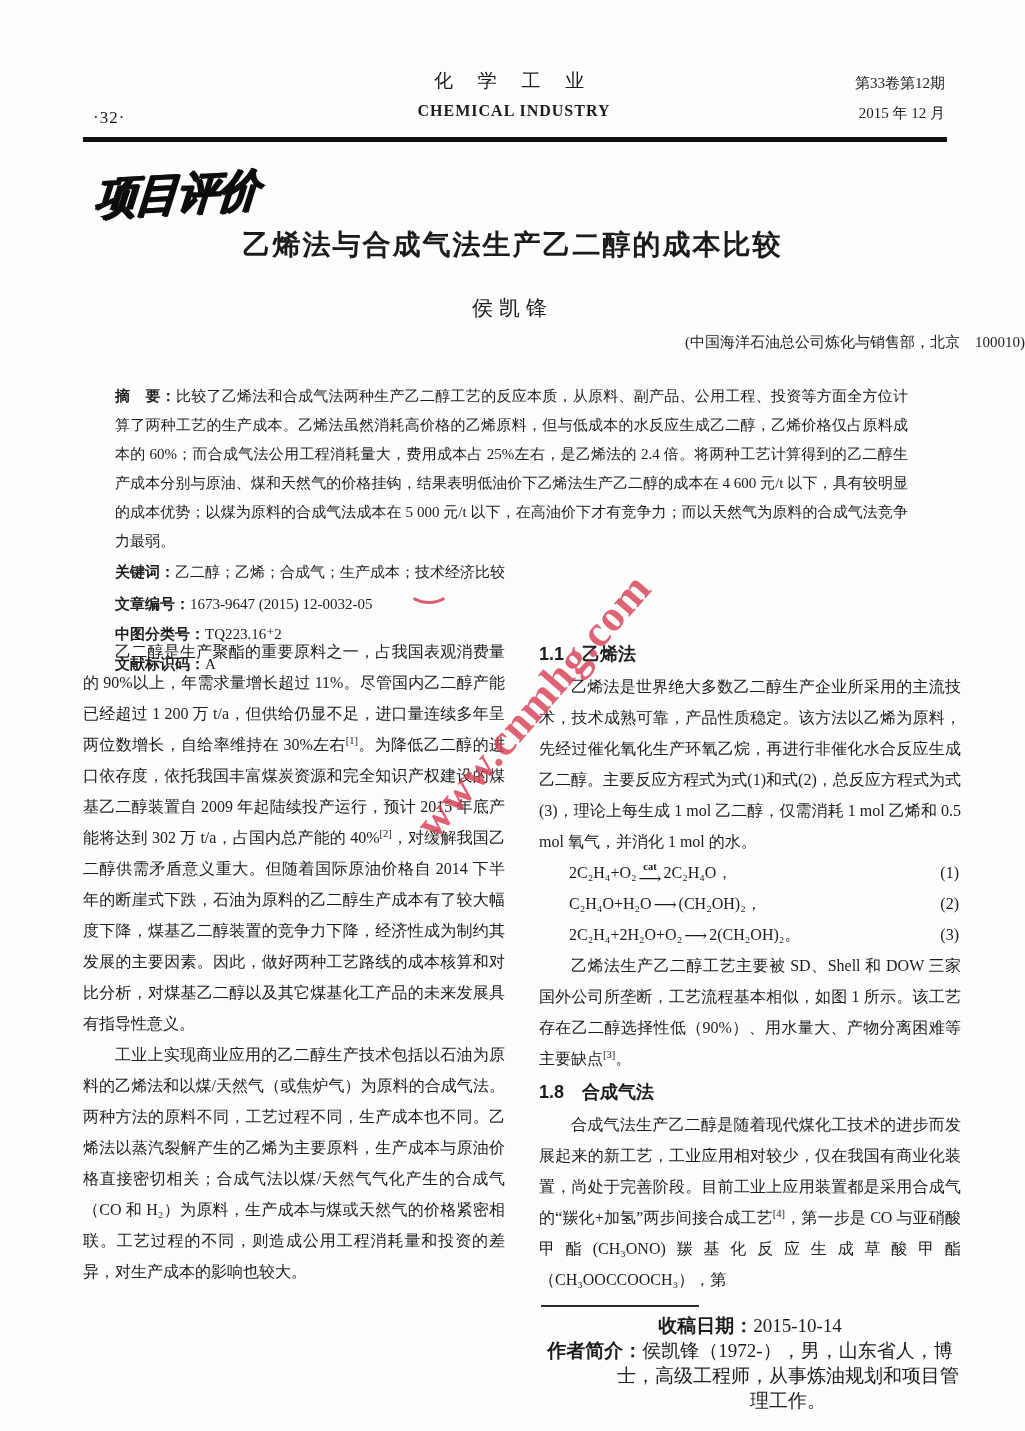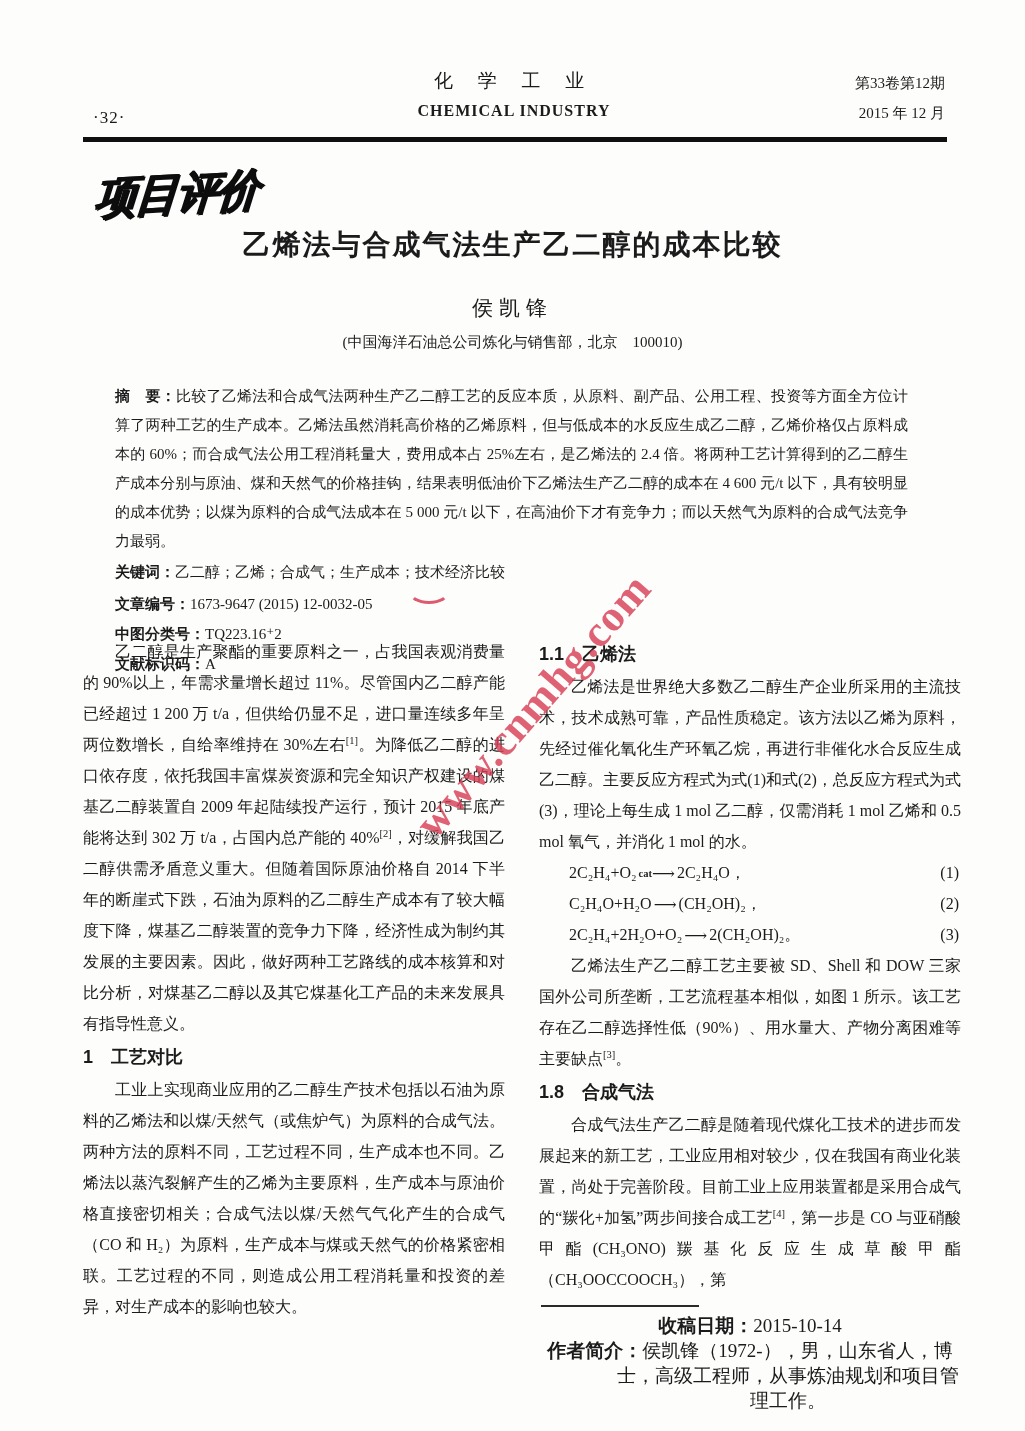--- a/index.html
+++ b/index.html
@@ -25,41 +25,41 @@
     font-family:"Liberation Sans","DejaVu Sans",sans-serif;
     font-weight:900;font-style:italic;font-size:42px;letter-spacing:-1px;
     transform:rotate(-3deg) skewX(-8deg) scaleY(1.08);
     color:#0d0d0d;text-shadow:1px 0 0 #0d0d0d,2px 1px 0 #0d0d0d;
   }
   
   .title{position:absolute;top:226px;left:0;right:0;text-align:center;
     font-family:"Liberation Sans","DejaVu Sans",sans-serif;
     font-size:28px;font-weight:700;letter-spacing:2px;}
   .author{position:absolute;top:294px;left:0;right:0;text-align:center;font-size:21px;letter-spacing:6px;}
-  .affil{position:absolute;top:333px;left:0;right:0;text-align:center;font-size:15px;}
+  .affil{position:absolute;top:333px;left:0;right:0;text-align:right;font-size:15px;}
   
   .front{position:absolute;top:381px;left:115px;right:117px;font-size:15px;}
   .abstract{margin:0;text-align:justify;line-height:29px;}
   .b{font-weight:bold;font-family:"Liberation Sans","DejaVu Sans",sans-serif;}
   .kw{margin:1px 0 0 0;line-height:29px;}
   .meta{margin:2px 0 0 0;line-height:29px;display:flex;flex-direction:column;}
   .meta .m1{width:378px;}
   .meta .m2{width:288px;}
   sup.ref{font-size:10.5px;vertical-align:super;line-height:0;}
   
   .columns{position:absolute;top:636px;left:83px;right:64px;display:flex;gap:34px;}
   .col{width:50%;font-size:16px;line-height:31px;text-align:justify;}
   .col p{margin:0;text-indent:2em;}
   h2.sec{font-family:"Liberation Sans","DejaVu Sans",sans-serif;
     font-size:18px;font-weight:700;margin:2px 0 1px 0;line-height:32px;text-indent:0;}
   
   .eq{display:flex;justify-content:space-between;line-height:31px;}
   .eq .f{padding-left:30px;white-space:nowrap;}
   .eq .n{padding-right:2px;}
-  .rxn{display:inline-flex;align-items:center;vertical-align:middle;line-height:1;margin:0 2px;}
+  .rxn{display:inline-flex;flex-direction:column;align-items:center;vertical-align:middle;line-height:1;margin:0 2px;}
   .rxn .cat{font-size:10.5px;line-height:10px;font-weight:bold;}
   .rxn .shaft{font-size:16px;line-height:14px;}
   
   .fnrule{width:158px;border-top:2px solid #2a2a2a;margin:10px 0 6px 2px;}
   .fn{font-size:19px;line-height:25px;margin:0;text-align:center;text-indent:0 !important;}
   .fn.hang{padding-left:4em;text-indent:-4em !important;}
   
   .wm{position:absolute;left:318px;top:680px;width:430px;text-align:center;
     transform:rotate(-49deg);
     font-family:"Liberation Serif","DejaVu Serif",serif;font-weight:bold;
@@ -100,21 +100,20 @@
       <span class="m1"><span class="b">文章编号：</span><span>1673-9647 (2015) 12-0032-05</span></span>
       <span class="m2"><span class="b">中图分类号：</span><span>TQ223.16⁺2</span></span>
       <span class="m3"><span class="b">文献标识码：</span><span>A</span></span>
     </p>
   </div>
 
   <div class="columns">
 
     <div class="col">
       <p><span>乙二醇是生产聚酯的重要原料之一，占我国表观消费量的 90%以上，年需求量增长超过 11%。尽管国内乙二醇产能已经超过 1 200 万 t/a，但供给仍显不足，进口量连续多年呈两位数增长，自给率维持在 30%左右</span><sup class="ref">[1]</sup><span>。为降低乙二醇的进口依存度，依托我国丰富煤炭资源和完全知识产权建设的煤基乙二醇装置自 2009 年起陆续投产运行，预计 2015 年底产能将达到 302 万 t/a，占国内总产能的 40%</span><sup class="ref">[2]</sup><span>，对缓解我国乙二醇供需矛盾意义重大。但随着国际原油价格自 2014 下半年的断崖式下跌，石油为原料的乙二醇生产成本有了较大幅度下降，煤基乙二醇装置的竞争力下降，经济性成为制约其发展的主要因素。因此，做好两种工艺路线的成本核算和对比分析，对煤基乙二醇以及其它煤基化工产品的未来发展具有指导性意义。</span></p>
-      <h2 class="sec">1　工艺对比</h2>
       <p>工业上实现商业应用的乙二醇生产技术包括以石油为原料的乙烯法和以煤/天然气（或焦炉气）为原料的合成气法。两种方法的原料不同，工艺过程不同，生产成本也不同。乙烯法以蒸汽裂解产生的乙烯为主要原料，生产成本与原油价格直接密切相关；合成气法以煤/天然气气化产生的合成气（CO 和 H₂）为原料，生产成本与煤或天然气的价格紧密相联。工艺过程的不同，则造成公用工程消耗量和投资的差异，对生产成本的影响也较大。</p>
     </div>
 
     <div class="col">
       <h2 class="sec">1.1　乙烯法</h2>
       <p>乙烯法是世界绝大多数乙二醇生产企业所采用的主流技术，技术成熟可靠，产品性质稳定。该方法以乙烯为原料，先经过催化氧化生产环氧乙烷，再进行非催化水合反应生成乙二醇。主要反应方程式为式(1)和式(2)，总反应方程式为式(3)，理论上每生成 1 mol 乙二醇，仅需消耗 1 mol 乙烯和 0.5 mol 氧气，并消化 1 mol 的水。</p>
 
       <div class="eq">
         <span class="f"><span>2C₂H₄+O₂</span><span class="rxn">
               <span class="cat">cat</span>

